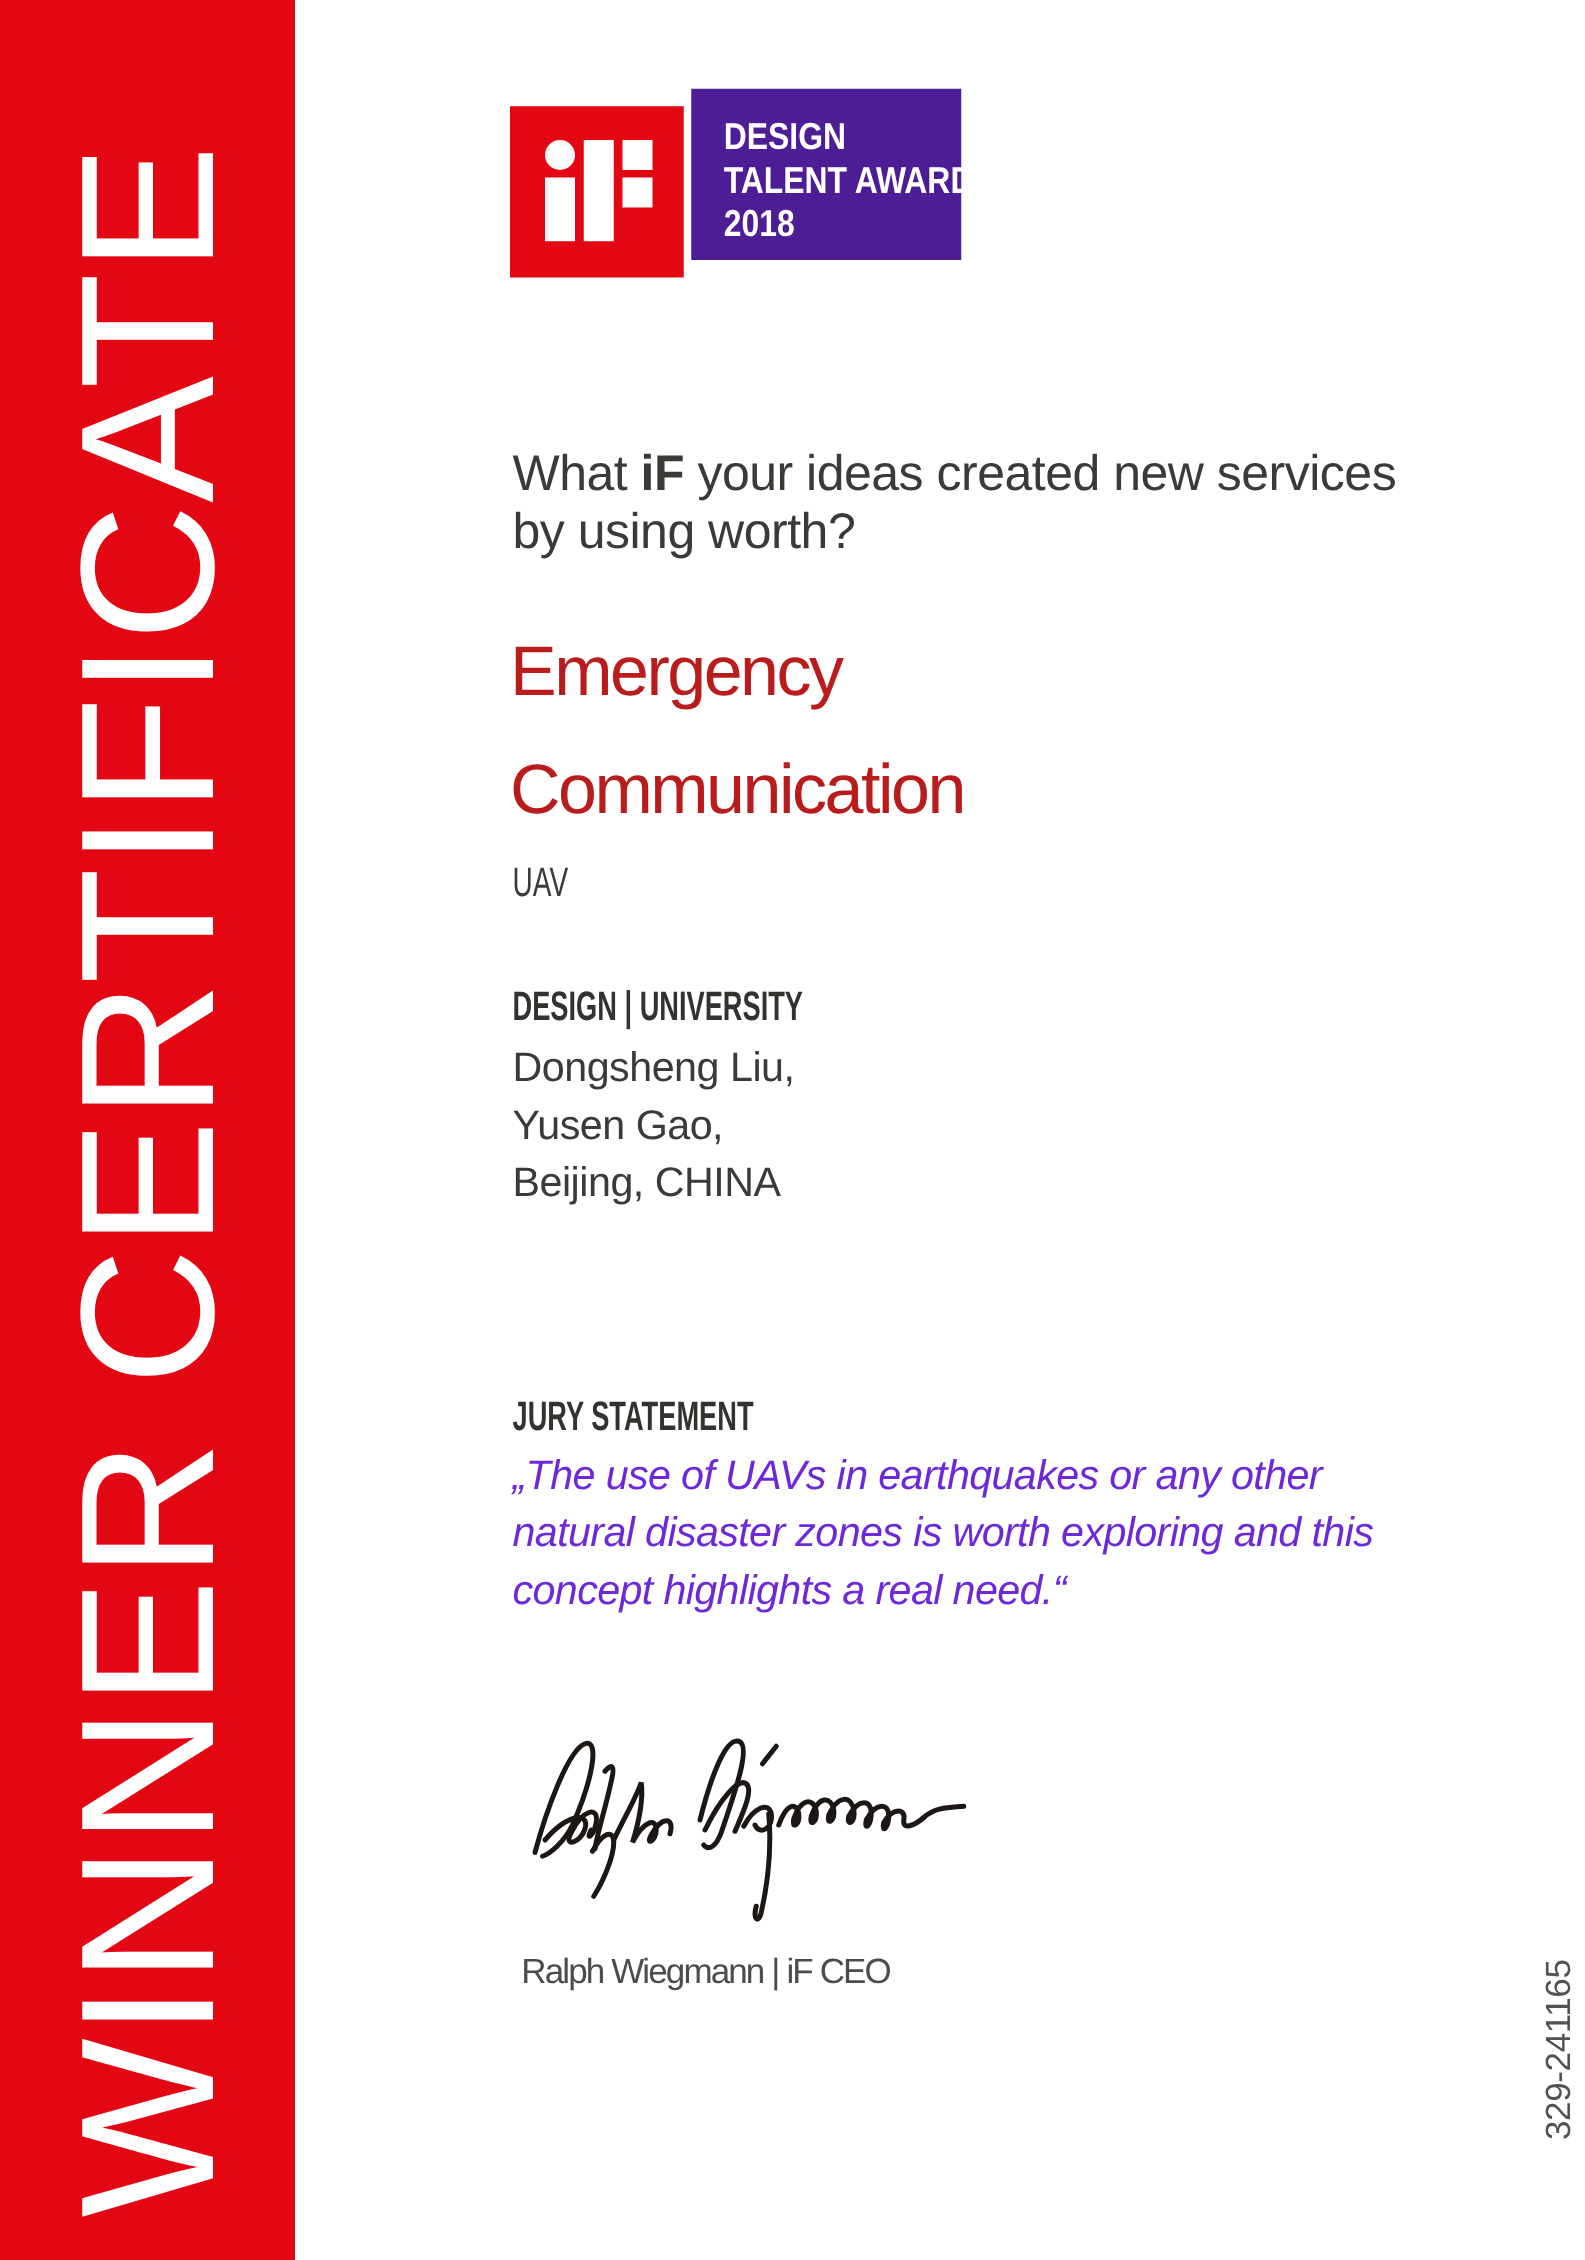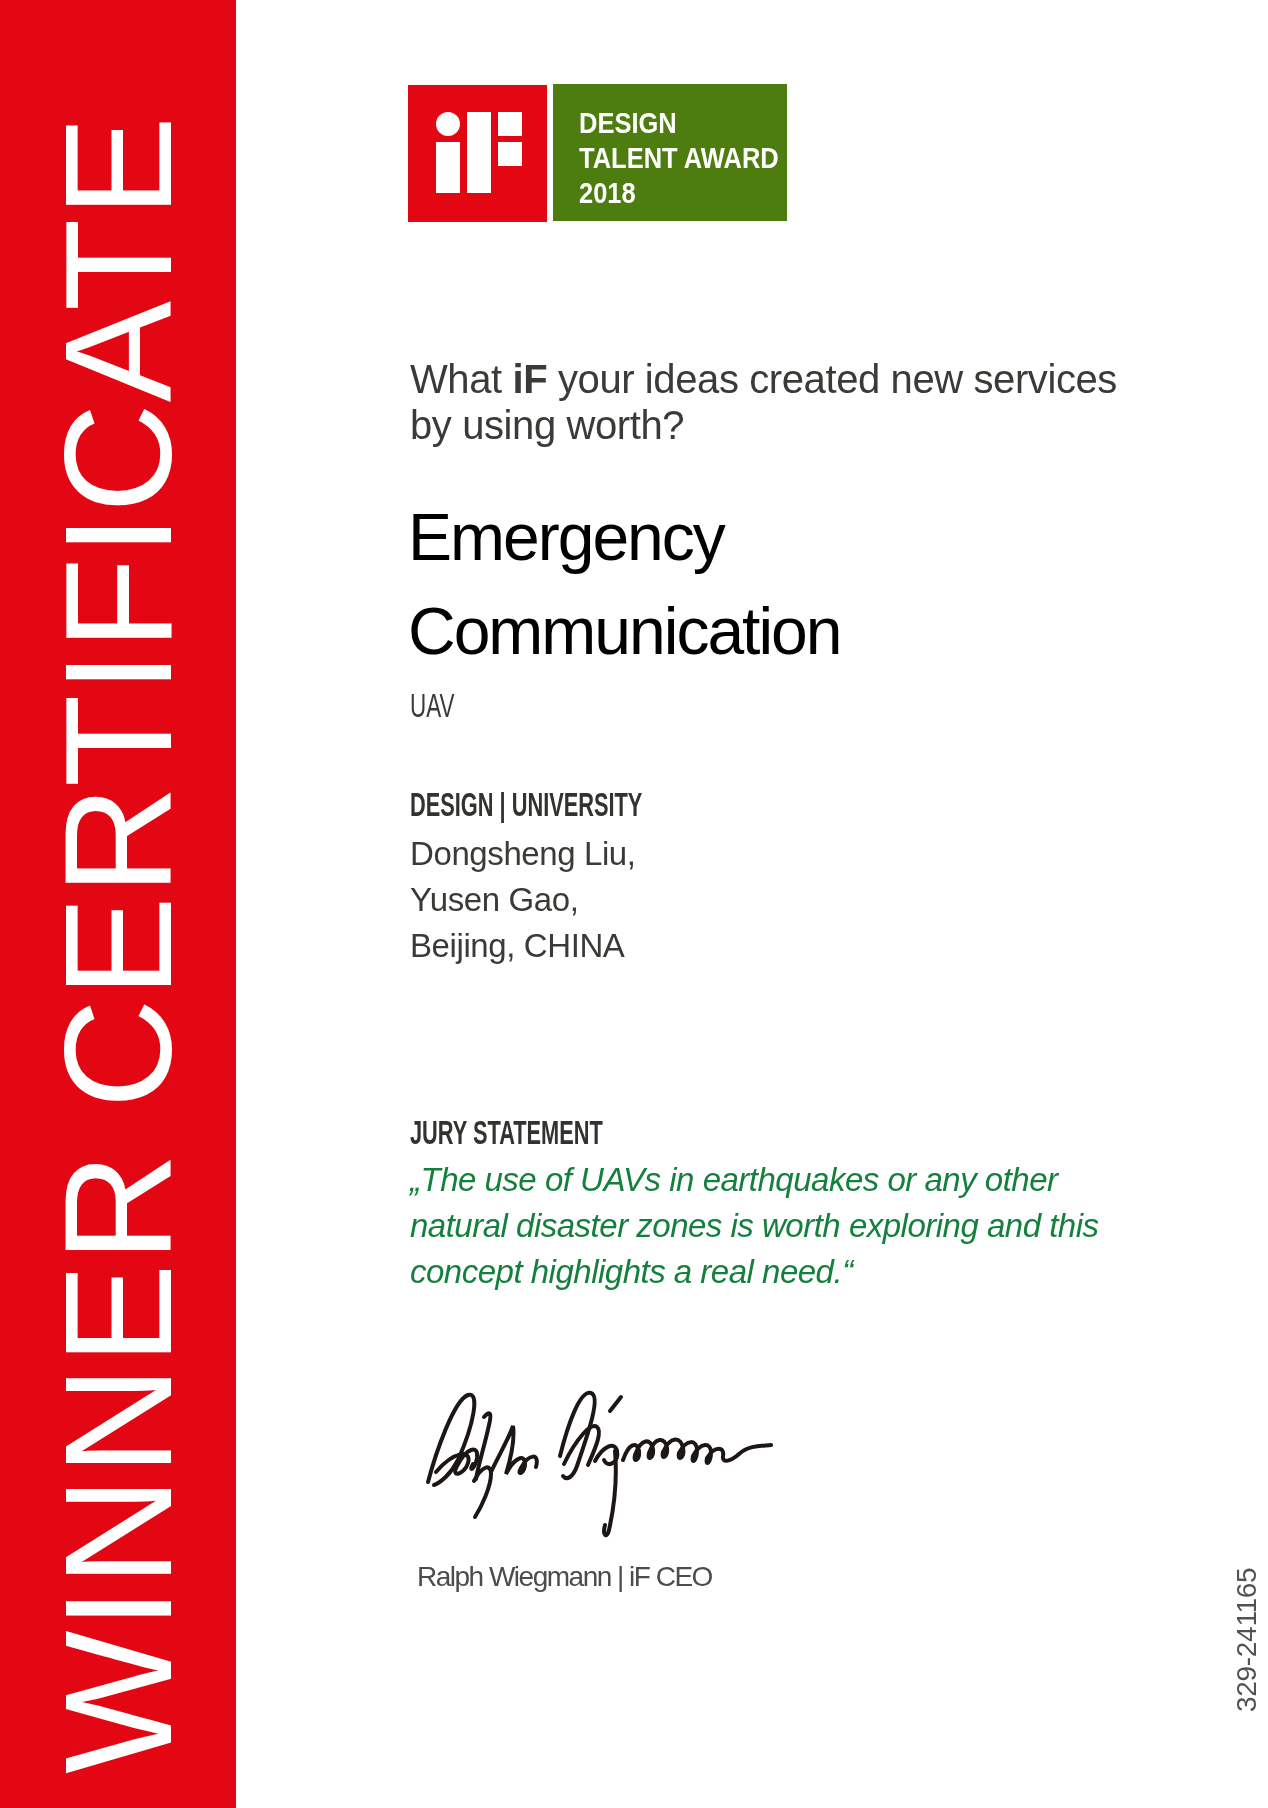--- a/index.html
+++ b/index.html
@@ -18,37 +18,37 @@
     font-weight:400;
   }
   
   .logo-square{position:absolute;left:408px;top:85px;width:139px;height:137px;background:#e30613;}
   .logo-square .g{position:absolute;background:#ffffff;}
   .g-dot{left:28px;top:27px;width:24px;height:24px;border-radius:50%;}
   .g-istem{left:28px;top:57px;width:24px;height:51px;}
   .g-fstem{left:59px;top:27px;width:24px;height:81px;}
   .g-farm1{left:90px;top:27px;width:24px;height:24px;}
   .g-farm2{left:90px;top:57px;width:24px;height:24px;}
-  .award-box{position:absolute;left:553px;top:84px;width:234px;height:137px;background:#4d7c0f;}
+  .award-box{position:absolute;left:553px;top:71px;width:216px;height:137px;background:#4c1d95;}
   .award-lines{
     position:absolute;left:26px;top:21px;color:#ffffff;font-weight:bold;
     font-size:30px;line-height:35px;white-space:nowrap;
     transform:scaleX(0.85);transform-origin:0 0;letter-spacing:0;
   }
   
   .txt{position:absolute;color:#3a3a37;white-space:nowrap;}
   .intro{left:410px;top:356px;font-size:40px;line-height:46px;letter-spacing:-0.4px;}
   .intro b{font-weight:bold;}
-  .title{left:408px;top:490px;font-size:66px;line-height:94px;letter-spacing:-2px;color:#000000;}
+  .title{left:408px;top:490px;font-size:56px;line-height:94px;letter-spacing:-2px;color:#b91c1c;}
   .entry{left:410px;top:686px;font-size:33px;line-height:40px;transform:scaleX(0.68);transform-origin:0 0;}
   .caps-head{font-weight:bold;font-size:33px;line-height:46px;transform:scaleX(0.66);transform-origin:0 0;color:#33322f;}
   .category{left:410px;top:782px;}
   .recipients{left:410px;top:831px;font-size:33px;line-height:46px;letter-spacing:-0.4px;}
   .jury-heading{left:410px;top:1110px;}
-  .quote{left:410px;top:1157px;font-size:33px;line-height:46px;letter-spacing:-0.5px;font-style:italic;color:#15803d;}
+  .quote{left:410px;top:1157px;font-size:33px;line-height:46px;letter-spacing:-0.5px;font-style:italic;color:#6d28d9;}
   
   .sig{position:absolute;left:424px;top:1384px;width:356px;height:166px;pointer-events:none;}
   .signatory{left:417px;top:1512px;font-size:28px;line-height:36px;letter-spacing:-1.5px;color:#4c4c4e;margin-top:47px;}
   
   .cert-number{
     position:absolute;left:1231px;top:1712px;transform-origin:0 0;
     transform:rotate(-90deg);font-size:28px;letter-spacing:-0.3px;
     color:#515256;white-space:nowrap;
   }
 </style>

